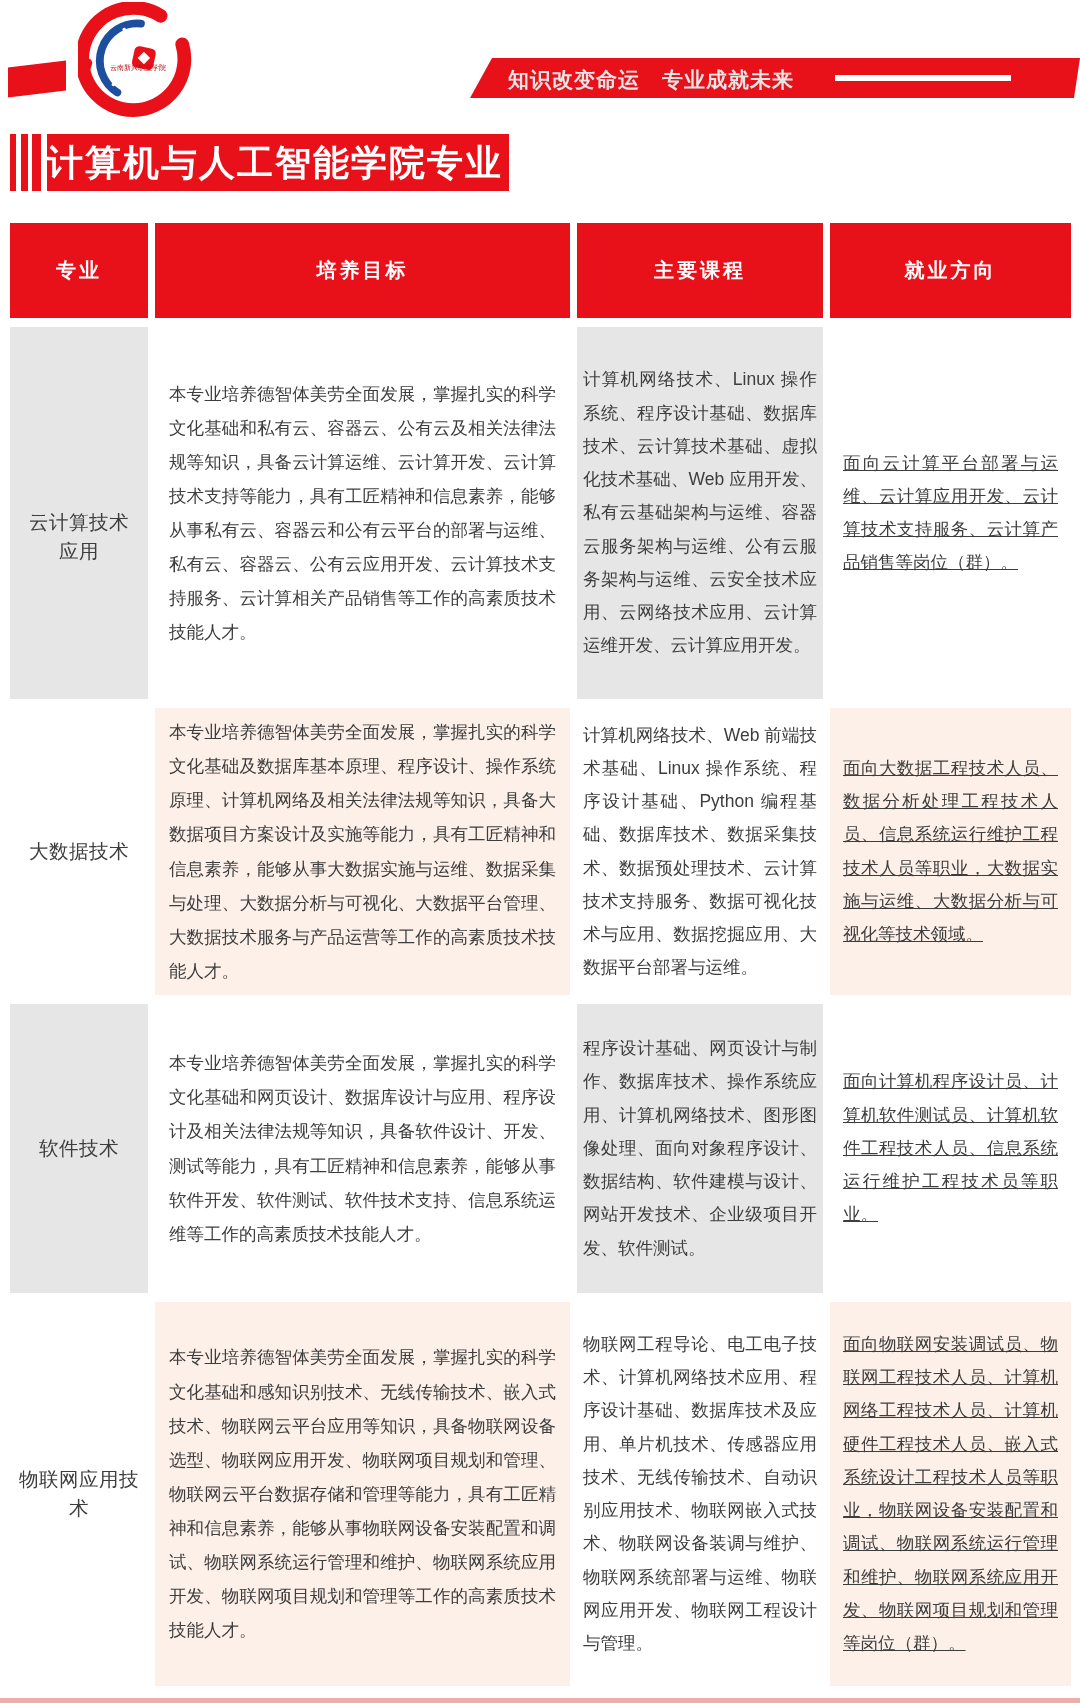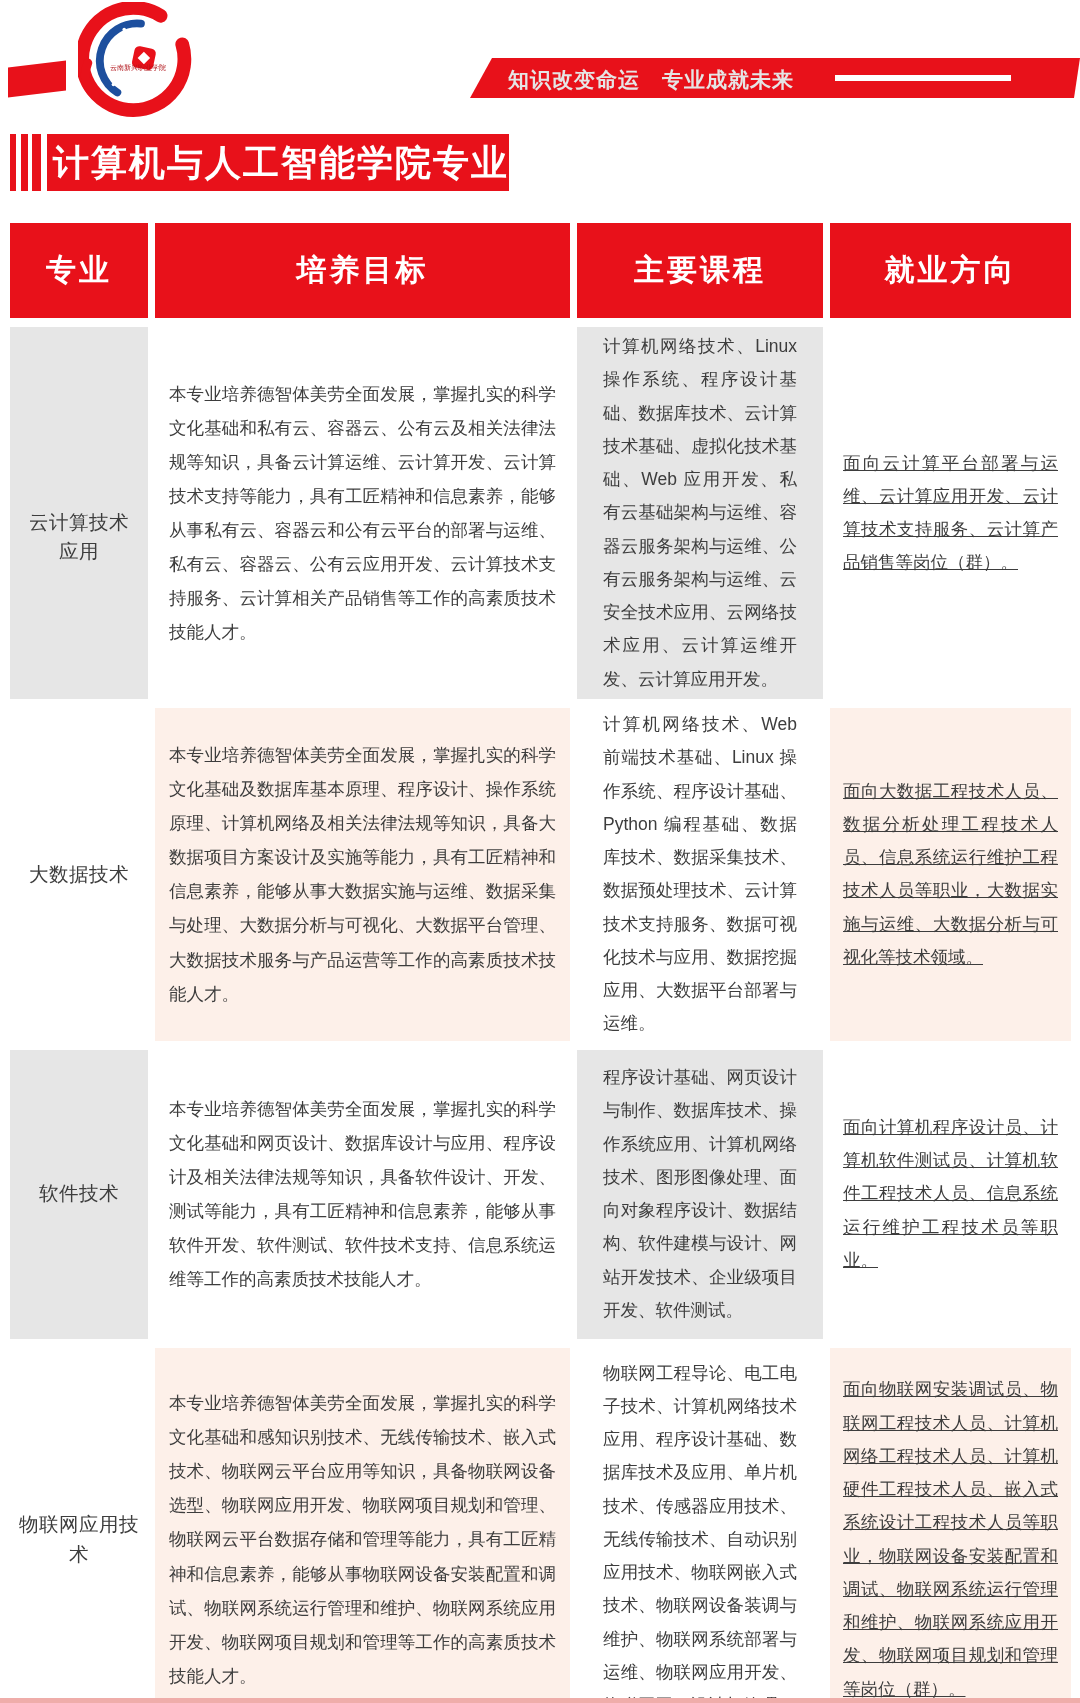--- a/index.html
+++ b/index.html
@@ -42,41 +42,41 @@
     font-size:7px;color:#b01117;line-height:8px;letter-spacing:0;
   }
   
   .title-bar{position:absolute;left:10px;top:134px;height:57px;width:1060px;}
   .bar{position:absolute;top:0;bottom:0;background:var(--red);}
   .b1{left:0;width:6px;}
   .b2{left:11px;width:7px;}
   .b3{left:22px;width:9px;}
   .title-box{
     position:absolute;left:37px;top:0;width:462px;height:57px;background:var(--red);
-    display:flex;align-items:center;justify-content:flex-end;
+    display:flex;align-items:center;justify-content:flex-start;
   }
   .title-box h1{
     margin:0;color:#fff;font-size:36px;font-weight:700;letter-spacing:2px;line-height:1;
   }
   
   .table{position:absolute;left:10px;top:223px;width:1061px;}
   .thead,.trow{
     display:grid;grid-template-columns:138px 415px 246px 241px;column-gap:7px;
     margin-bottom:9px;
   }
   .th{
     background:var(--red);height:95px;display:flex;align-items:center;justify-content:center;
-    color:#fff;font-size:30px;font-weight:700;letter-spacing:3px;
+    color:#fff;font-size:20px;font-weight:700;letter-spacing:3px;
   }
   .td{display:flex;align-items:center;justify-content:center;}
   .txt{margin:0;width:100%;text-align:justify;font-size:17.5px;line-height:1.95;}
   .major .txt{text-align:center;font-size:19.5px;line-height:1.5;letter-spacing:.5px;}
   .obj{padding:0 14px;}
   .course .txt{line-height:1.9;}
-  .course{padding:0 26px;}
+  .course{padding:0 6px;}
   .emp{padding:0 13px;text-decoration:underline;}
   .emp .txt{line-height:1.9;}
   .r1{min-height:372px;}
   .r2{min-height:287px;}
   .r3{min-height:289px;}
   .r4{min-height:384px;}
   .r1 .major .txt{max-width:104px;margin-top:48px;}
   
   .trow.odd .major,.trow.odd .course{background:var(--gray);}
   .trow.even .obj,.trow.even .emp{background:var(--pink);}

